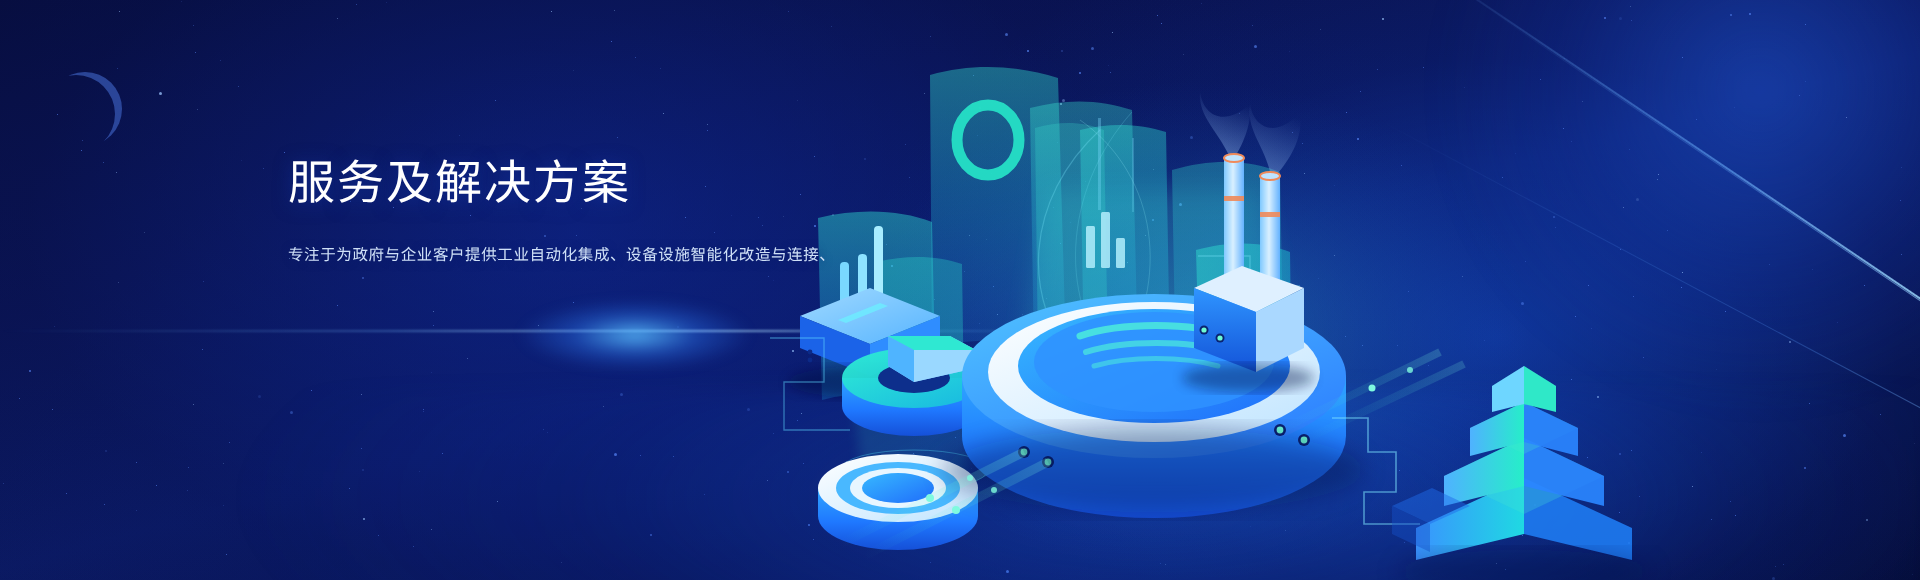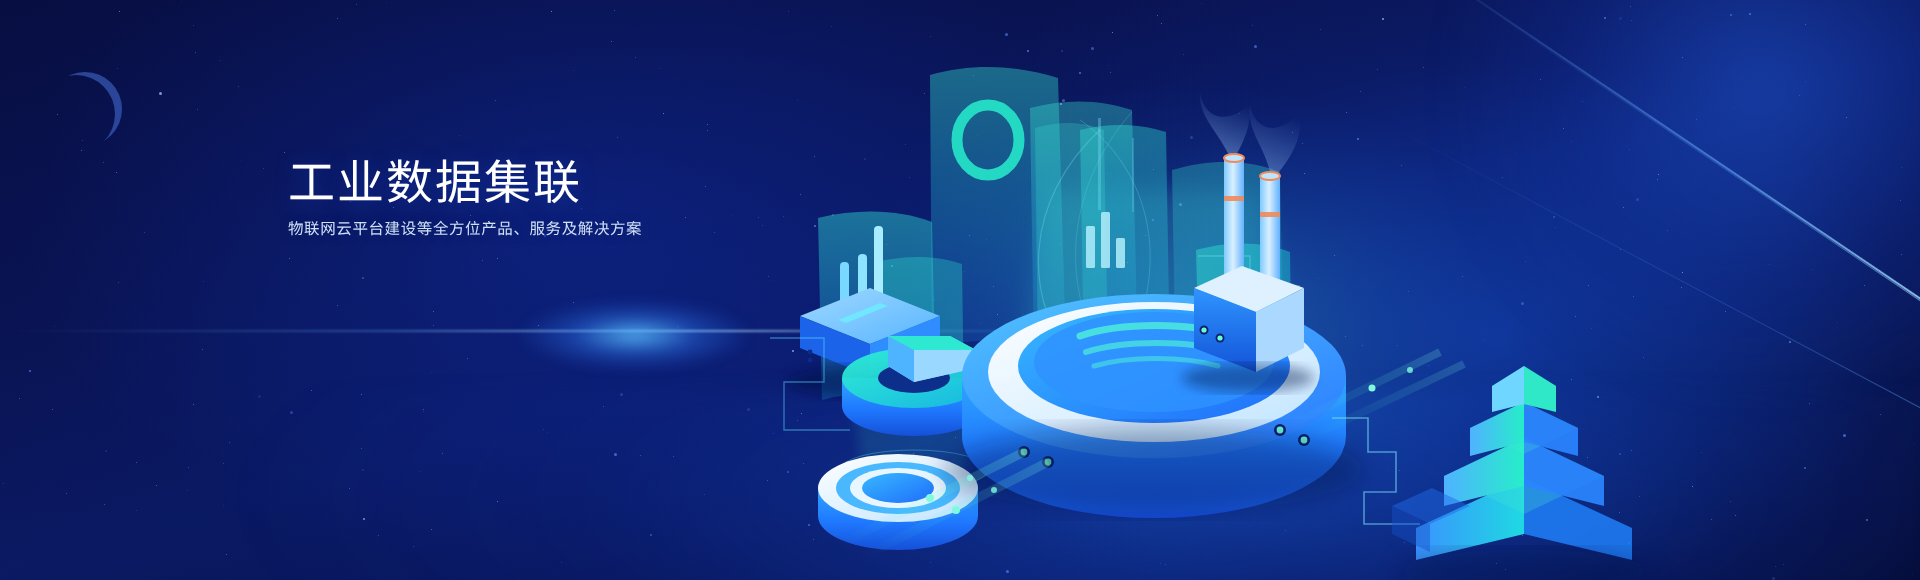--- a/index.html
+++ b/index.html
@@ -411,22 +411,22 @@
       <div class="st" style="left: 430.8px; top: 372.3px; width: 1px; height: 1px; opacity: 0.19;"></div>
       <div class="st" style="left: 703.5px; top: 493.9px; width: 1px; height: 1px; opacity: 0.37;"></div>
       <div class="st" style="left: 1428.1px; top: 365.4px; width: 1px; height: 1px; opacity: 0.4;"></div>
       <div class="st" style="left: 226.2px; top: 554.3px; width: 1px; height: 1px; opacity: 0.68;"></div>
     </div>
   <div class="groundglow"></div>
   <div class="horizon"></div>
   <div class="horizon-bloom"></div>
 
   <div class="copy">
-    <div class="headline">工业数据集联</div>
-    <div class="subcopy" style="margin-top:0">物联网云平台建设等全方位产品、服务及解决方案</div>
+    <div class="headline">服务及解决方案</div>
+    <div class="subcopy">专注于为政府与企业客户提供工业自动化集成、设备设施智能化改造与连接、</div>
   </div>
 
   <div id="art">
   <svg viewBox="0 0 1140 580" xmlns="http://www.w3.org/2000/svg">
     <defs>
       <linearGradient id="gGlass" x1="0" y1="0" x2="0" y2="1">
         <stop offset="0%" stop-color="#35e6d0" stop-opacity=".50"></stop>
         <stop offset="55%" stop-color="#23b9d8" stop-opacity=".38"></stop>
         <stop offset="100%" stop-color="#1f7fe0" stop-opacity=".28"></stop>
       </linearGradient>

